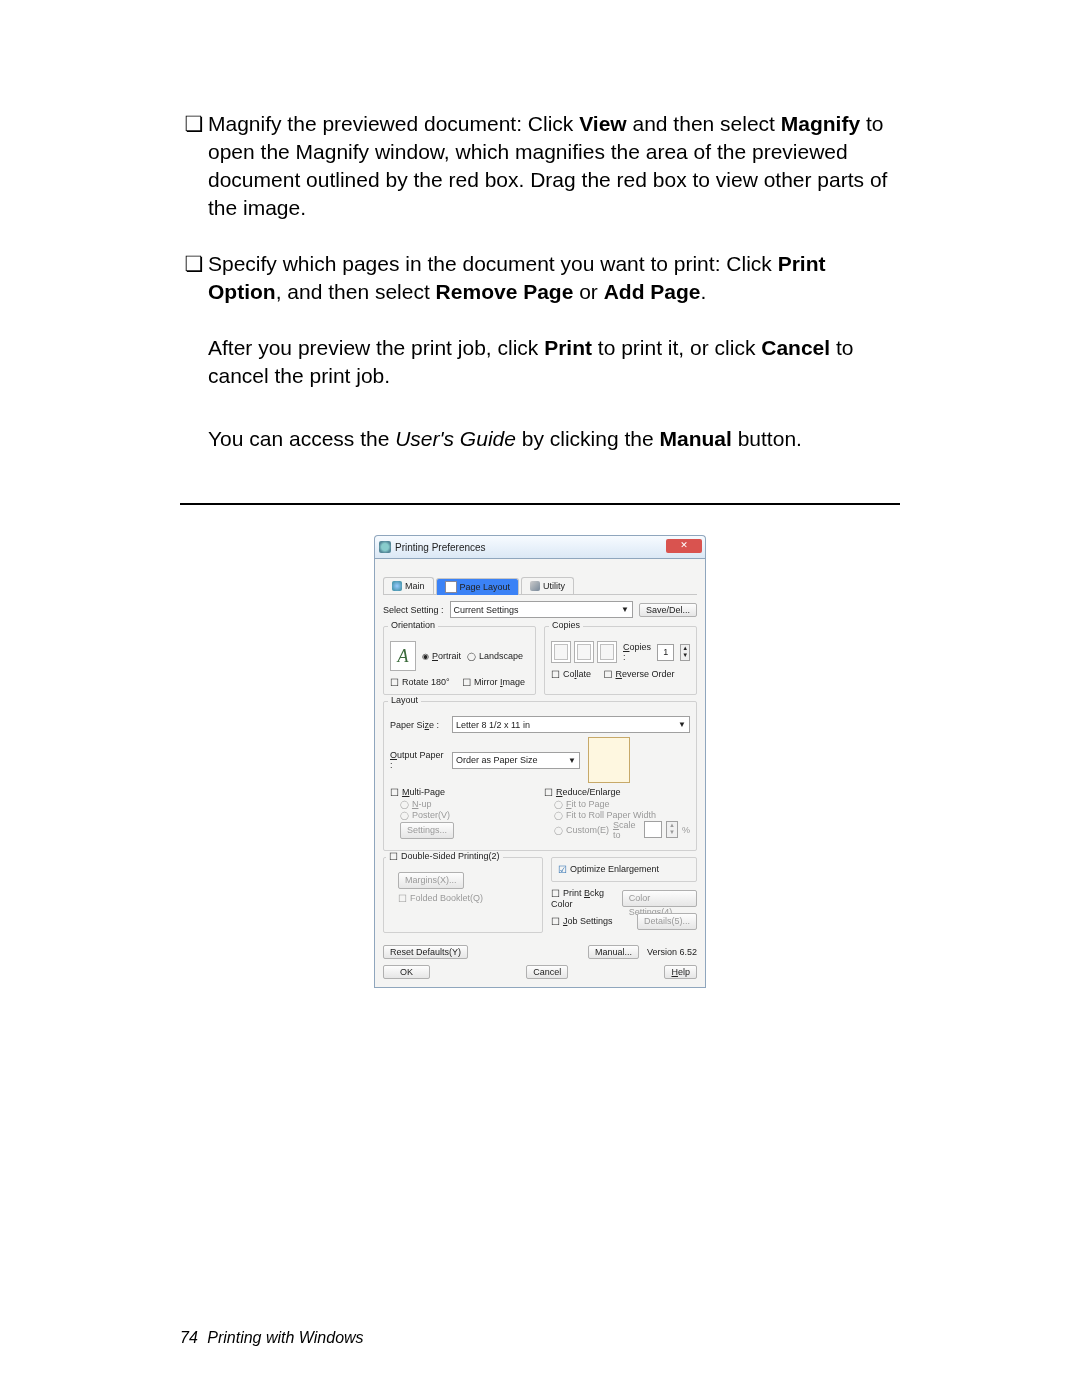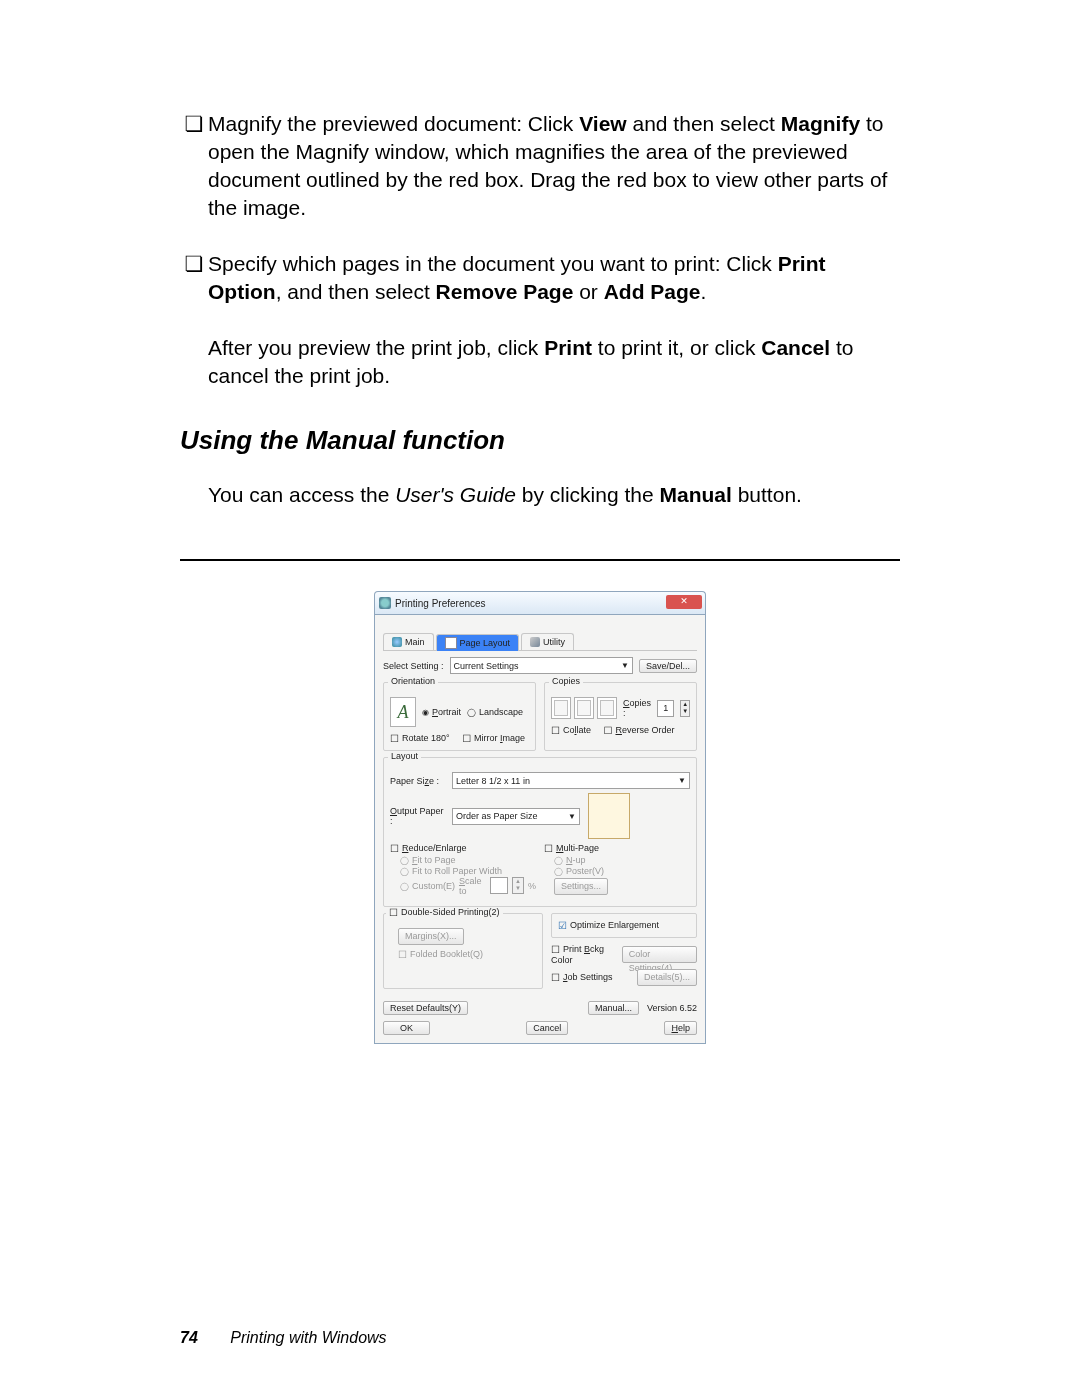--- a/index.html
+++ b/index.html
@@ -66,22 +66,22 @@
     margin: 0 0 30px 0;
   }
   .footer {
     position: absolute;
     bottom: 50px;
     left: 180px;
     font-size: 16px;
   }
   .footer .pg {
     font-style: italic;
-    font-weight: bold;
-    margin-right: 28px;
+    font-weight: normal;
+    margin-right: 5px;
   }
   .footer .ft {
     font-style: italic;
   }
   
   .dialog-wrap {
     margin: 30px auto 0 auto;
     width: 332px;
     font-family: "Segoe UI", Tahoma, sans-serif;
     font-size: 9px;
@@ -351,21 +351,20 @@
     <div class="bullet-mark">❏</div>
     <div class="bullet-text">
       <span>Specify which pages in the document you want to print: Click </span><strong>Print Option</strong><span>, and then select </span><strong>Remove Page</strong><span> or </span><strong>Add Page</strong><span>.</span>
     </div>
   </div>
 
   <div class="plain-para">
     <span>After you preview the print job, click </span><strong>Print</strong><span> to print it, or click </span><strong>Cancel</strong><span> to cancel the print job.</span>
   </div>
 
-  <div class="subhead">Using the Manual function</div>
   <div class="sub-para">
     <span>You can access the </span><em>User's Guide</em><span> by clicking the </span><strong>Manual</strong><span> button.</span>
   </div>
 
   <hr class="section-rule">
 
   <div class="dialog-wrap">
     <div class="title-bar">
       <span class="tb-icon"></span>
       <span class="tb-title">Printing Preferences</span>
@@ -443,42 +442,42 @@
         <div class="layout-row">
           <span class="label-narrow"><u class="acc">O</u>utput Paper :</span>
           <div class="dropdown" style="flex:0 0 120px">
             <span>Order as Paper Size</span>
             <span class="arrow">▼</span>
           </div>
           <div class="layout-preview"></div>
         </div>
 
         <div class="two-col" style="margin-top:4px">
+          <div class="col">
+            <div><span class="check"><span><u class="acc">M</u>ulti-Page</span></span></div>
+            <div class="dim" style="padding-left:10px">
+              <div><span class="radio"><span><u class="acc">N</u>-up</span></span></div>
+              <div><span class="radio"><span>Poster(V)</span></span></div>
+              <div style="text-align:left;padding-top:2px"><span class="small-btn dis">Settings...</span></div>
+            </div>
+          </div>
           <div class="col">
             <div><span class="check"><span><u class="acc">R</u>educe/Enlarge</span></span></div>
             <div class="dim" style="padding-left:10px">
               <div><span class="radio"><span><u class="acc">F</u>it to Page</span></span></div>
               <div><span class="radio"><span>Fit to Roll Paper Width</span></span></div>
               <div class="layout-row">
                 <span class="radio"><span>Custom(E)</span></span>
                 <span><u class="acc">S</u>cale to</span>
                 <span class="numbox" style="width:20px"></span>
                 <span class="spin">▲<br>▼</span>
                 <span>%</span>
               </div>
             </div>
           </div>
-          <div class="col">
-            <div><span class="check"><span><u class="acc">M</u>ulti-Page</span></span></div>
-            <div class="dim" style="padding-left:10px">
-              <div><span class="radio"><span><u class="acc">N</u>-up</span></span></div>
-              <div><span class="radio"><span>Poster(V)</span></span></div>
-              <div style="text-align:left;padding-top:2px"><span class="small-btn dis">Settings...</span></div>
-            </div>
-          </div>
         </div>
       </div>
 
       <div class="two-col">
         <div class="col group" style="min-height:54px">
           <span class="group-label" style="left:2px">
             <span class="check"><span>Double-Sided Printing(2)</span></span>
           </span>
           <div style="padding-left:8px">
             <div><span class="small-btn dis">Margins(X)...</span></div>

